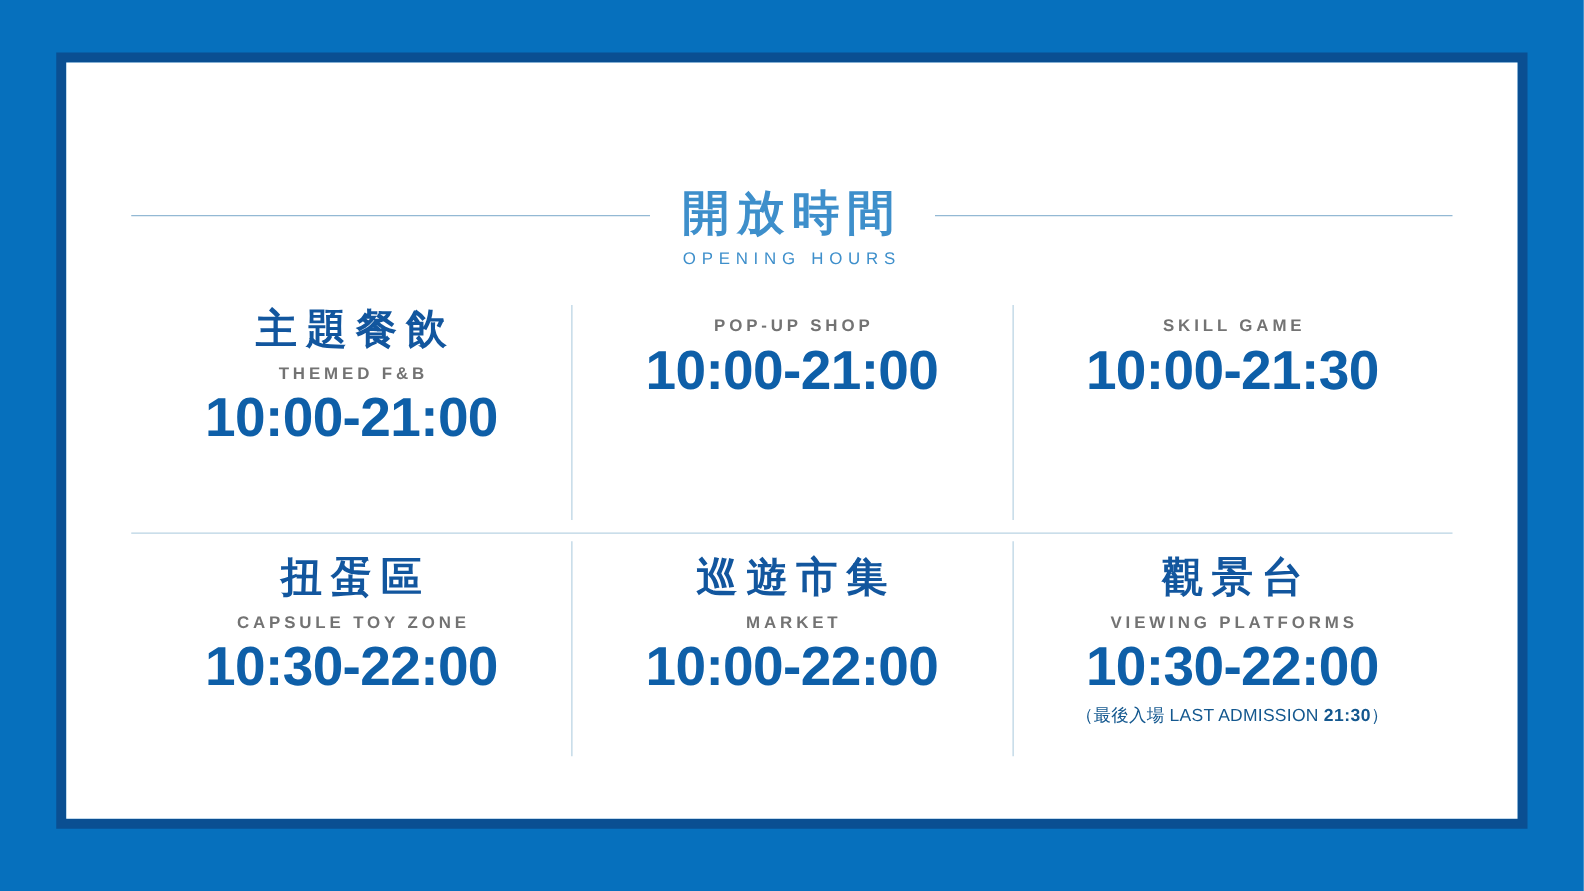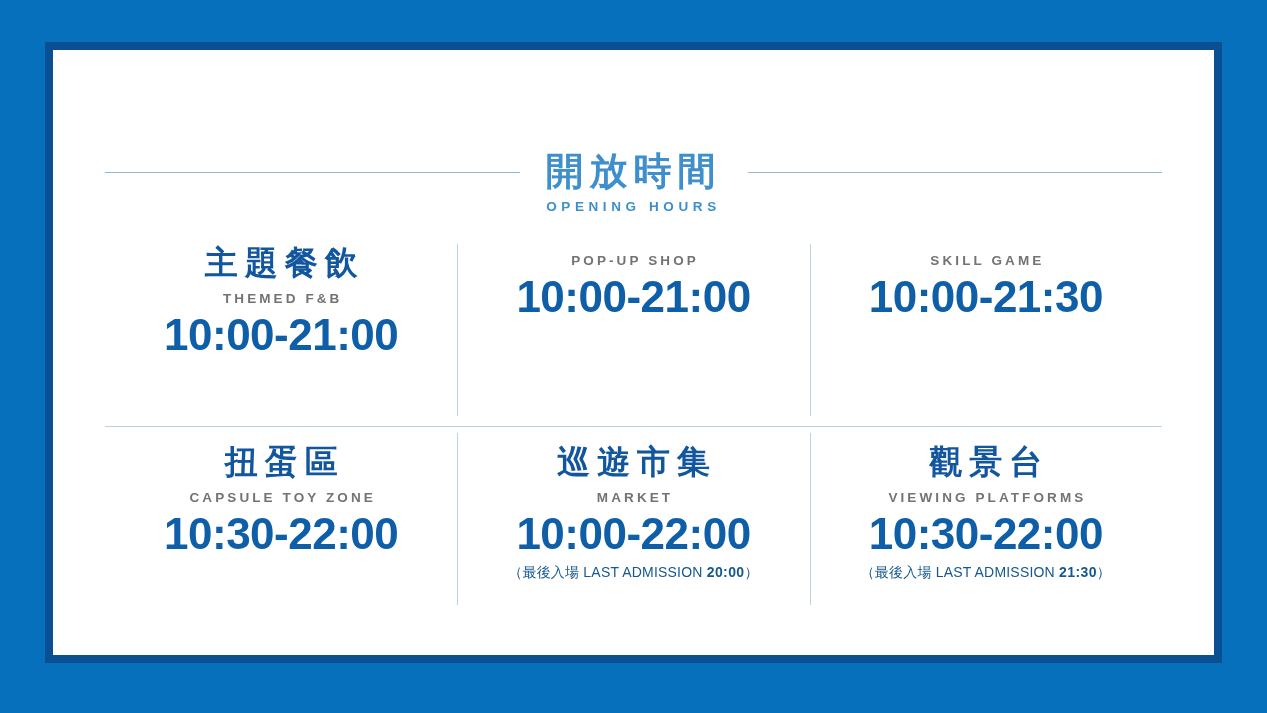--- a/index.html
+++ b/index.html
@@ -65,21 +65,21 @@
     font-size: 38px;
     font-weight: 700;
     color: #3e8fcb;
     letter-spacing: 6px;
     line-height: 1.05;
     white-space: nowrap;
   }
 
   .header-sub {
     font-size: 13.5px;
-    font-weight: 700;
+    font-weight: 400;
     color: #3e8fcb;
     letter-spacing: 4.6px;
     margin-top: 7px;
     white-space: nowrap;
   }
 
   
   .grid {
     flex: 1 1 auto;
     display: flex;
@@ -212,23 +212,20 @@
         <div class="cell">
           <div class="cell-title">扭蛋區</div>
           <div class="cell-sub">CAPSULE TOY ZONE</div>
           <div class="cell-time">10:30-22:00</div>
           <div class="cell-note is-empty"></div>
         </div>
         <div class="cell">
           <div class="cell-title">巡遊市集</div>
           <div class="cell-sub">MARKET</div>
           <div class="cell-time">10:00-22:00</div>
-          <div class="cell-note">
-            <span>（最後入場 LAST ADMISSION </span><b>20:00</b><span>）</span>
-          </div>
         </div>
         <div class="cell">
           <div class="cell-title">觀景台</div>
           <div class="cell-sub">VIEWING PLATFORMS</div>
           <div class="cell-time">10:30-22:00</div>
           <div class="cell-note">
             <span>（最後入場 LAST ADMISSION </span><b>21:30</b><span>）</span>
           </div>
         </div>
       </div>

